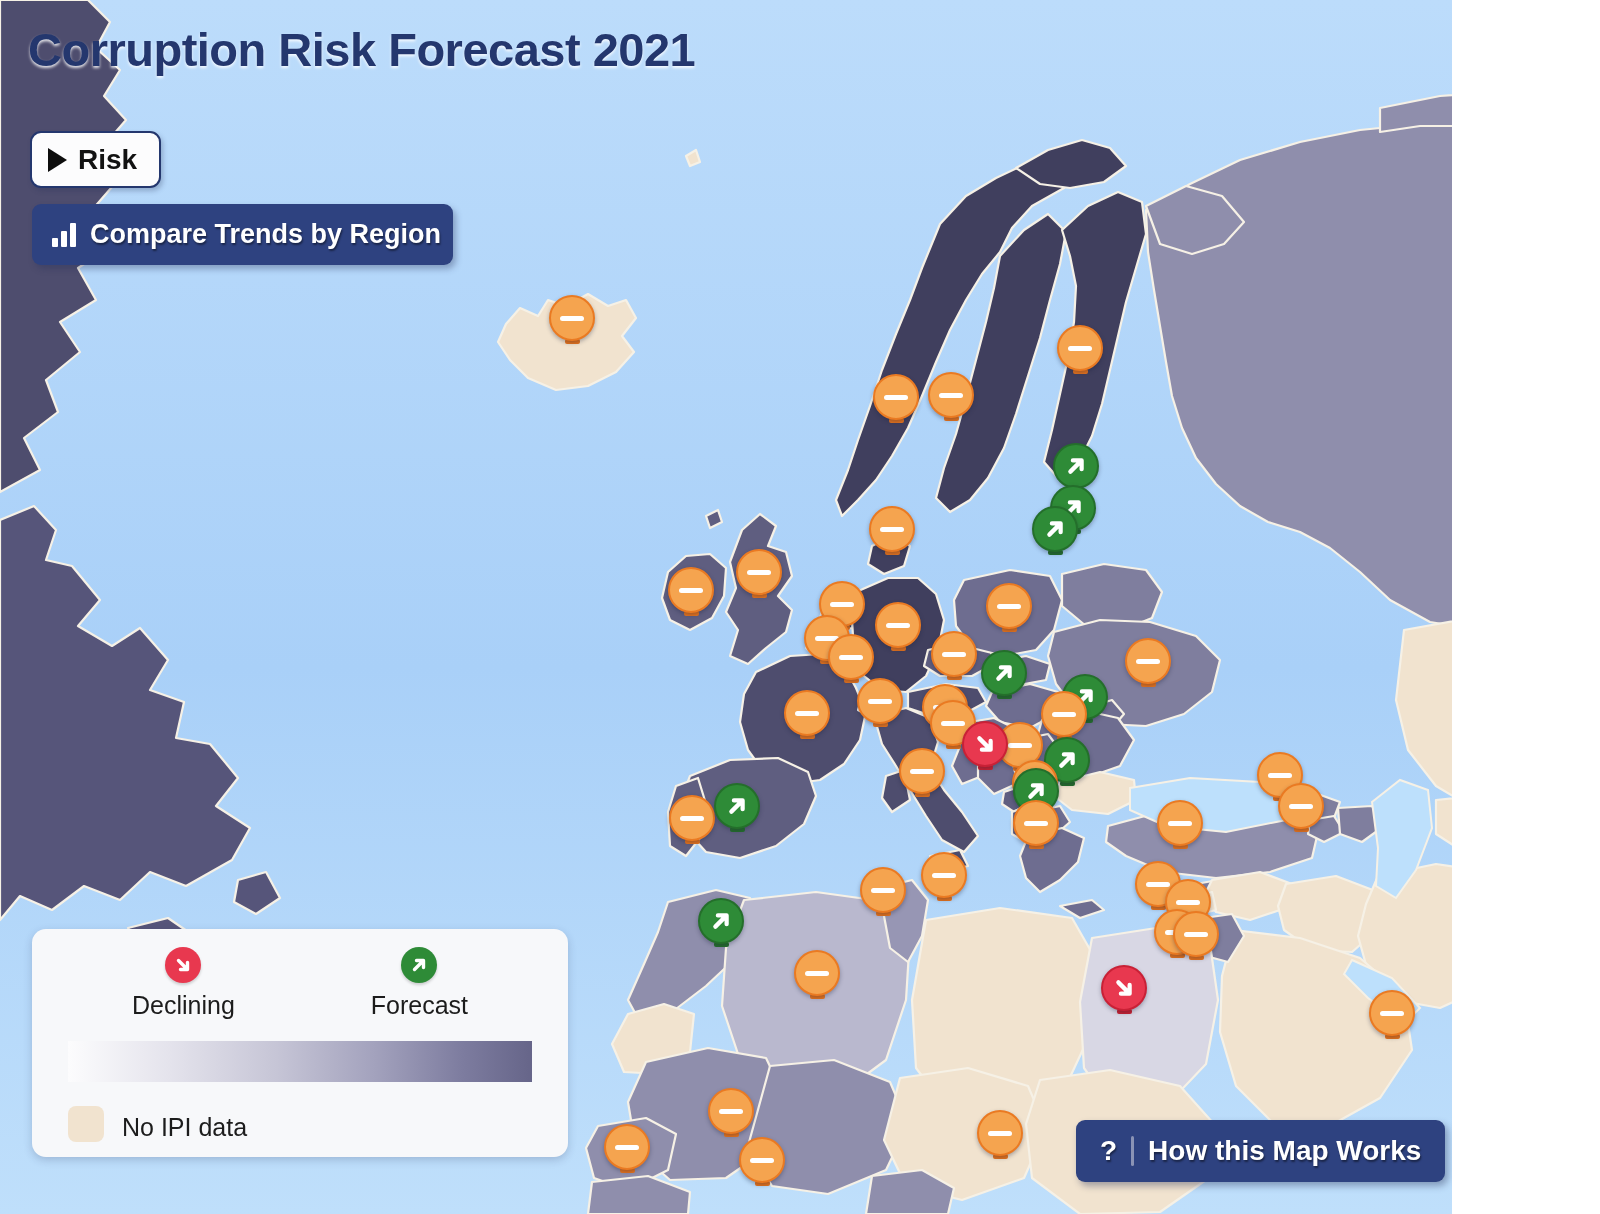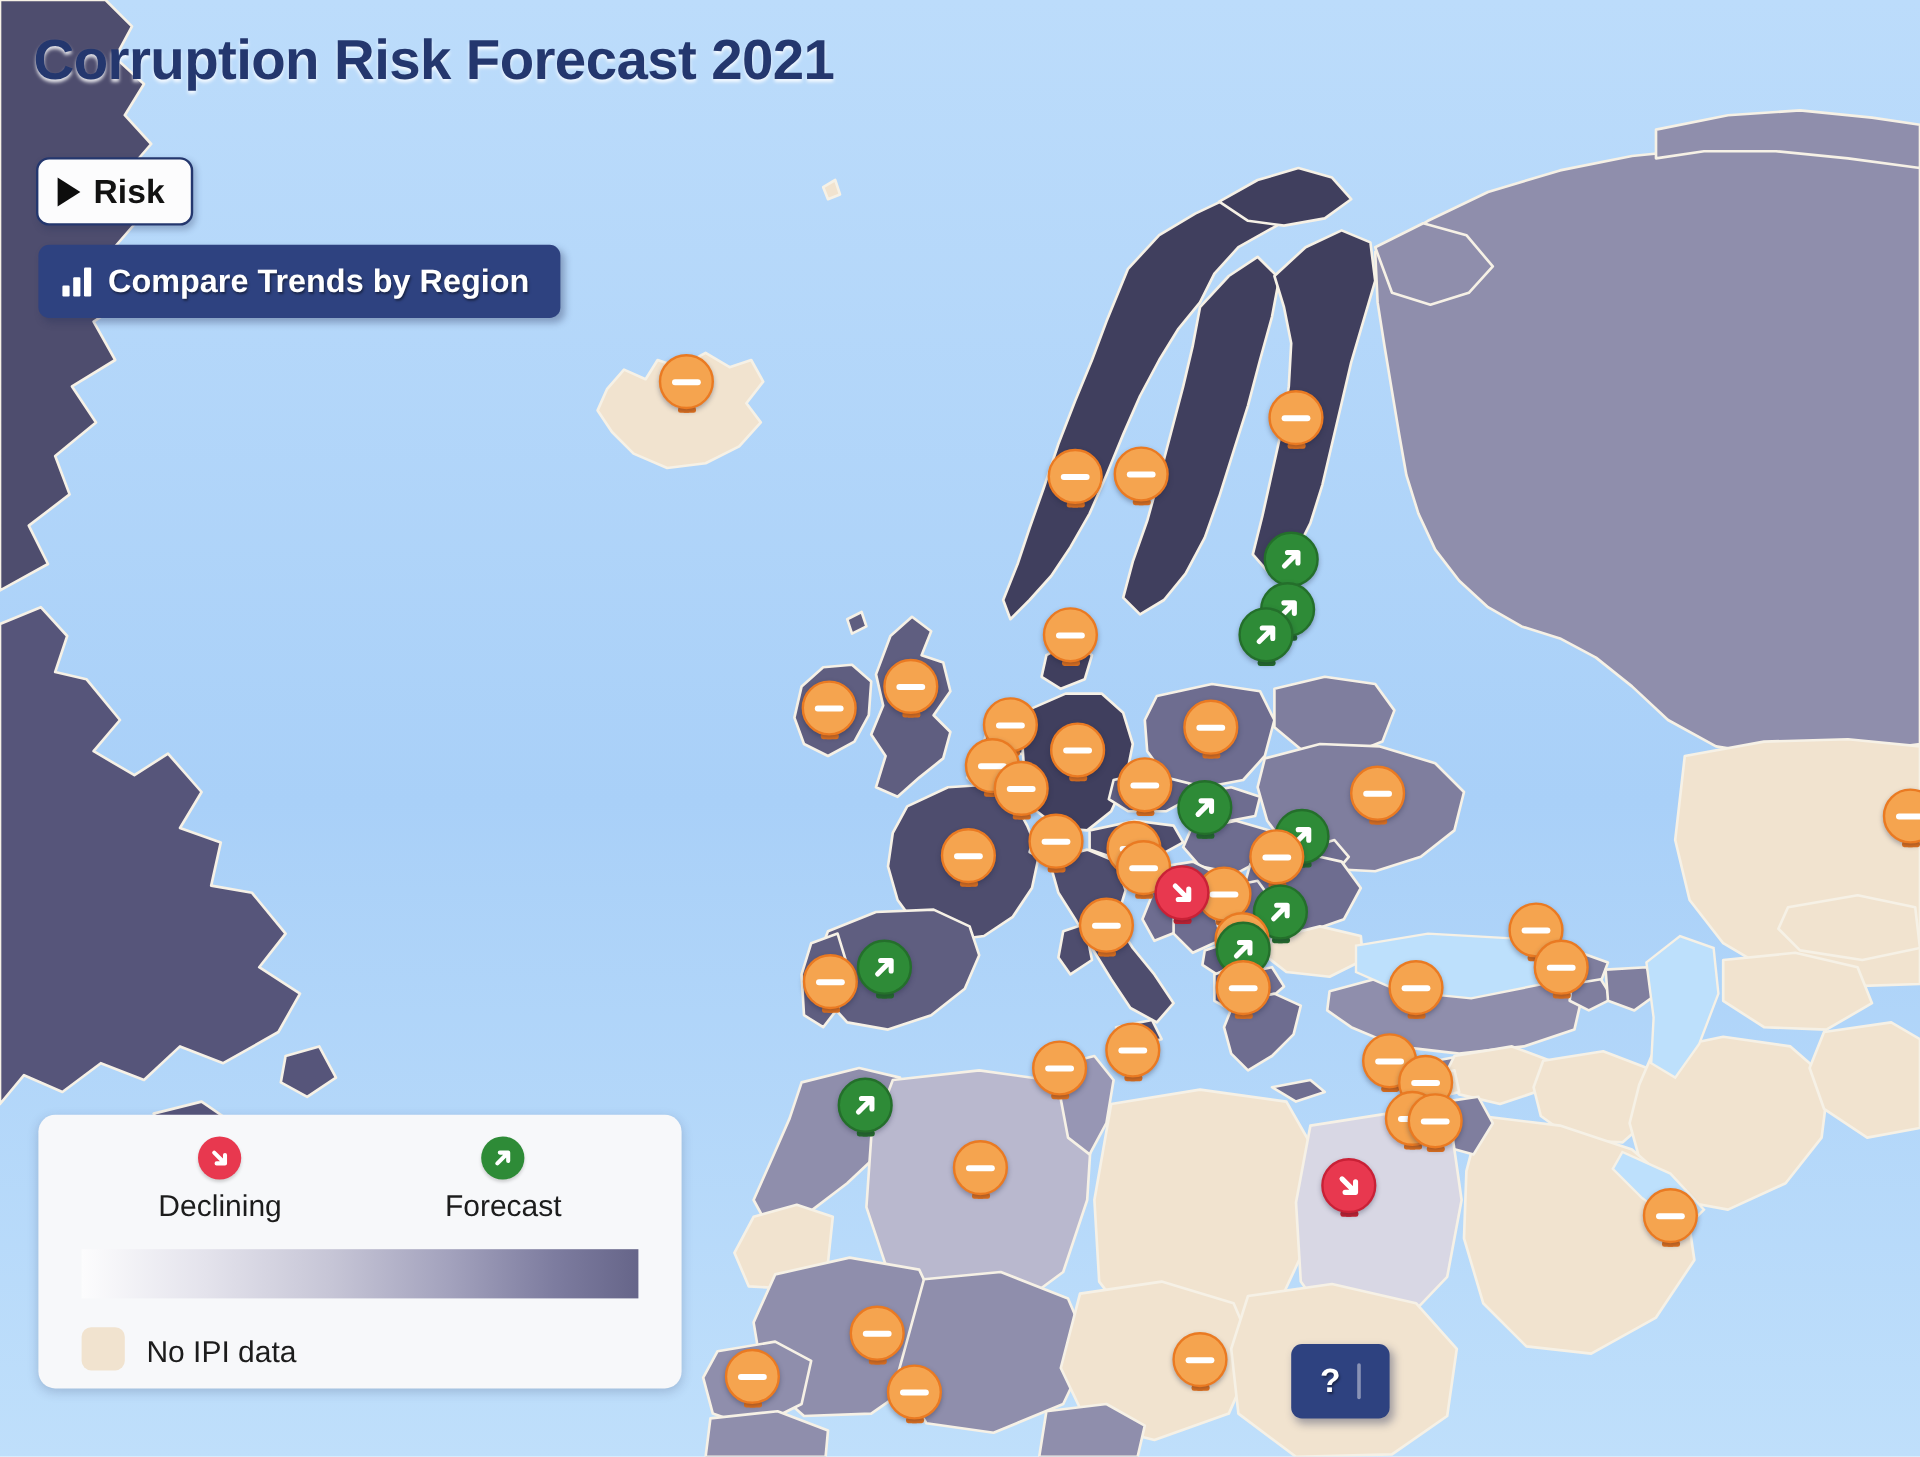--- a/index.html
+++ b/index.html
@@ -3,21 +3,21 @@
 <meta charset="utf-8">
 <style>
   * { box-sizing: border-box; margin: 0; padding: 0; }
   html, body {
     width: 1600px; height: 1214px;
     overflow: hidden;
     font-family: "Liberation Sans", sans-serif;
   }
   #app {
     position: relative;
-    width: 1600px; height: 1214px;
+    width: 1452px; height: 1214px;
     background: linear-gradient(180deg, #bcdcfb 0%, #a9d0f8 55%, #bfdffb 100%);
     overflow: hidden;
   }
 
   
   #map-svg {
     position: absolute;
     left: 0; top: 0;
     width: 1600px; height: 1214px;
   }
@@ -56,21 +56,21 @@
   }
   #info-button .lbl {
     font-size: 28px; font-weight: bold; color: #121212;
   }
 
   
   #compare-button {
     position: absolute;
     left: 32px; top: 204px;
     height: 61px;
-    padding: 0 26px 0 20px;
+    padding: 0 12px 0 20px;
     display: flex; align-items: center; gap: 14px;
     background: #2e4280;
     border-radius: 9px;
     box-shadow: 3px 4px 6px rgba(40,50,90,0.35);
     cursor: pointer;
   }
   #compare-button .lbl {
     font-size: 27px; font-weight: bold; color: #ffffff;
     text-shadow: 1px 2px 2px rgba(0,0,0,0.45);
     white-space: nowrap;
@@ -800,20 +800,21 @@
         <i></i>
         <i></i>
         <i></i>
       </span>
     <span class="lbl">Compare Trends by Region</span>
   </div>
 
   <div id="how-button">
     <span class="qm">?</span>
     <span class="divider"></span>
+    <span class="lbl">How this Map Works</span>
   </div>
 
   <div id="legend">
     <div id="legend-keys">
         <div class="legend-key">
           <div class="kdot" style="background: rgb(232, 56, 79);">
             <svg width="24" height="24" viewBox="0 0 24 24" class="arrow-glyph">
               <path d="M7.5 7.5 L15.5 15.5 M9.5 16.5 L16.5 16.5 L16.5 9.5" stroke="#ffffff" stroke-width="3.4" stroke-linecap="round" stroke-linejoin="round" fill="none"></path>
             </svg>
           </div>

